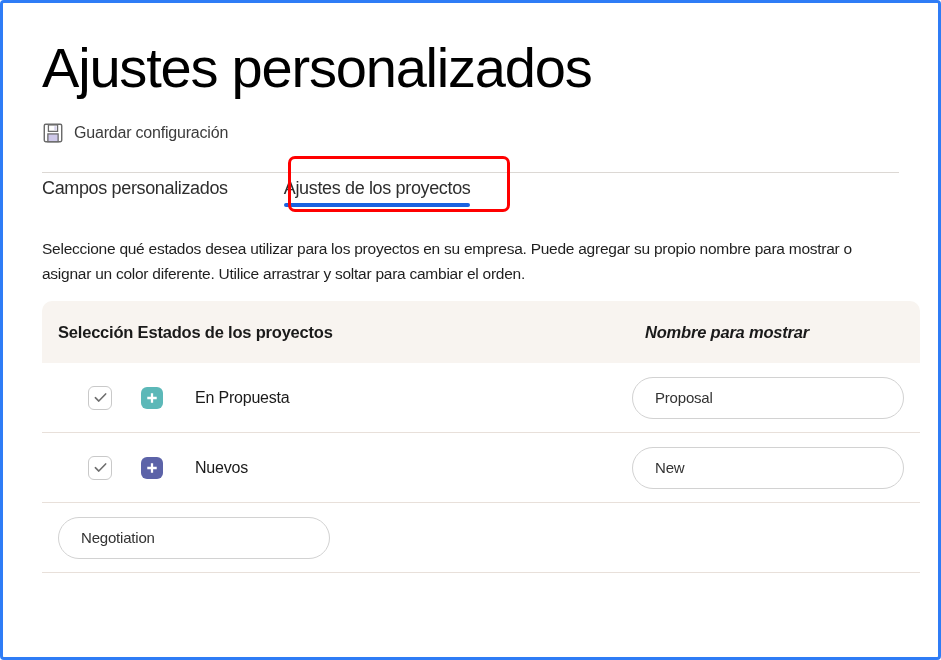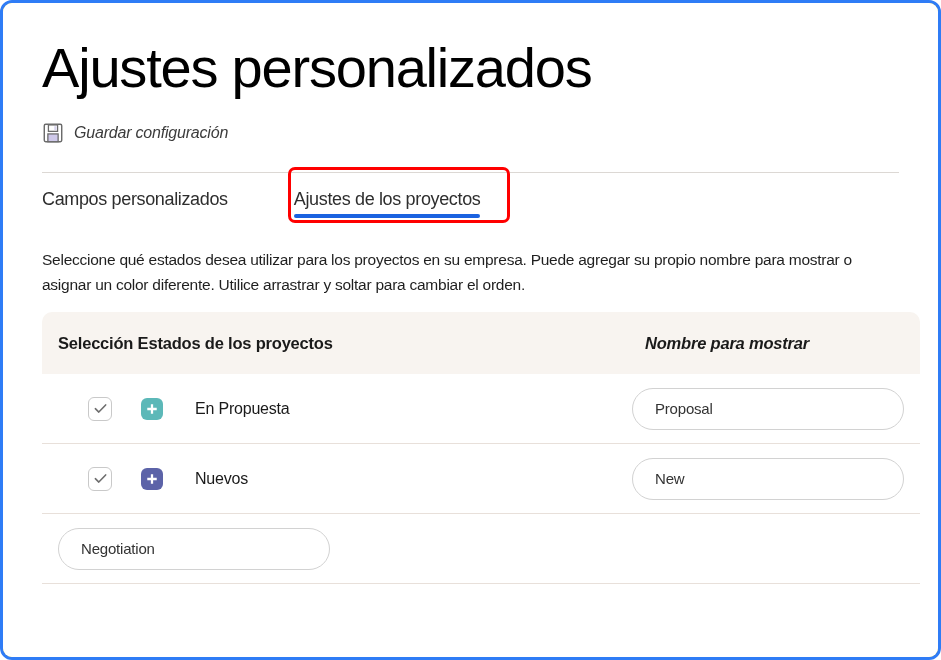--- a/index.html
+++ b/index.html
@@ -12,21 +12,21 @@
     background: #ffffff;
     font-family: "Liberation Sans", sans-serif;
   }
 
   #viewport {
     position: relative;
     width: 941px;
     height: 660px;
     background: #fde047;
     border: 3px solid #2f7cf6;
-    border-radius: 12px;
+    border-radius: 4px;
     overflow: hidden;
   }
 
   #page {
     position: absolute;
     left: 0; top: 0;
     width: 935px;
     height: 654px;
     padding: 0 39px;
     background: #ffffff;
@@ -44,21 +44,20 @@
     white-space: nowrap;
   }
 
   .save-row {
     display: flex;
     align-items: center;
     gap: 10px;
     margin-top: 22px;
     cursor: pointer;
     width: max-content;
-    font-style: italic;
   }
   .save-icon {
     width: 22px;
     height: 22px;
     display: block;
     flex: none;
   }
   .save-label {
     font-size: 16px;
     color: #3c3c3c;
@@ -71,22 +70,22 @@
     height: 1px;
     background: #dcd8d4;
     width: 100%;
   }
 
   
   .tabs {
     position: relative;
     display: flex;
     align-items: flex-start;
-    gap: 16px;
-    margin-top: 12px;
+    gap: 6px;
+    margin-top: 1px;
     height: 46px;
   }
   .tab {
     position: relative;
     font-size: 18px;
     color: #2e2e2e;
     letter-spacing: -0.35px;
     white-space: nowrap;
     cursor: pointer;
     padding: 4px 0 14px 0;

